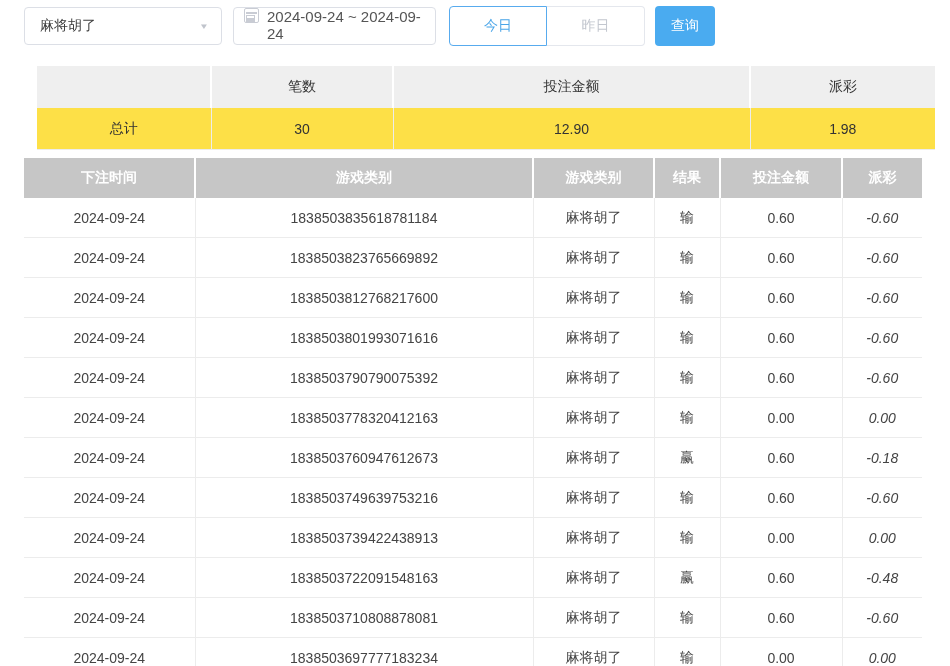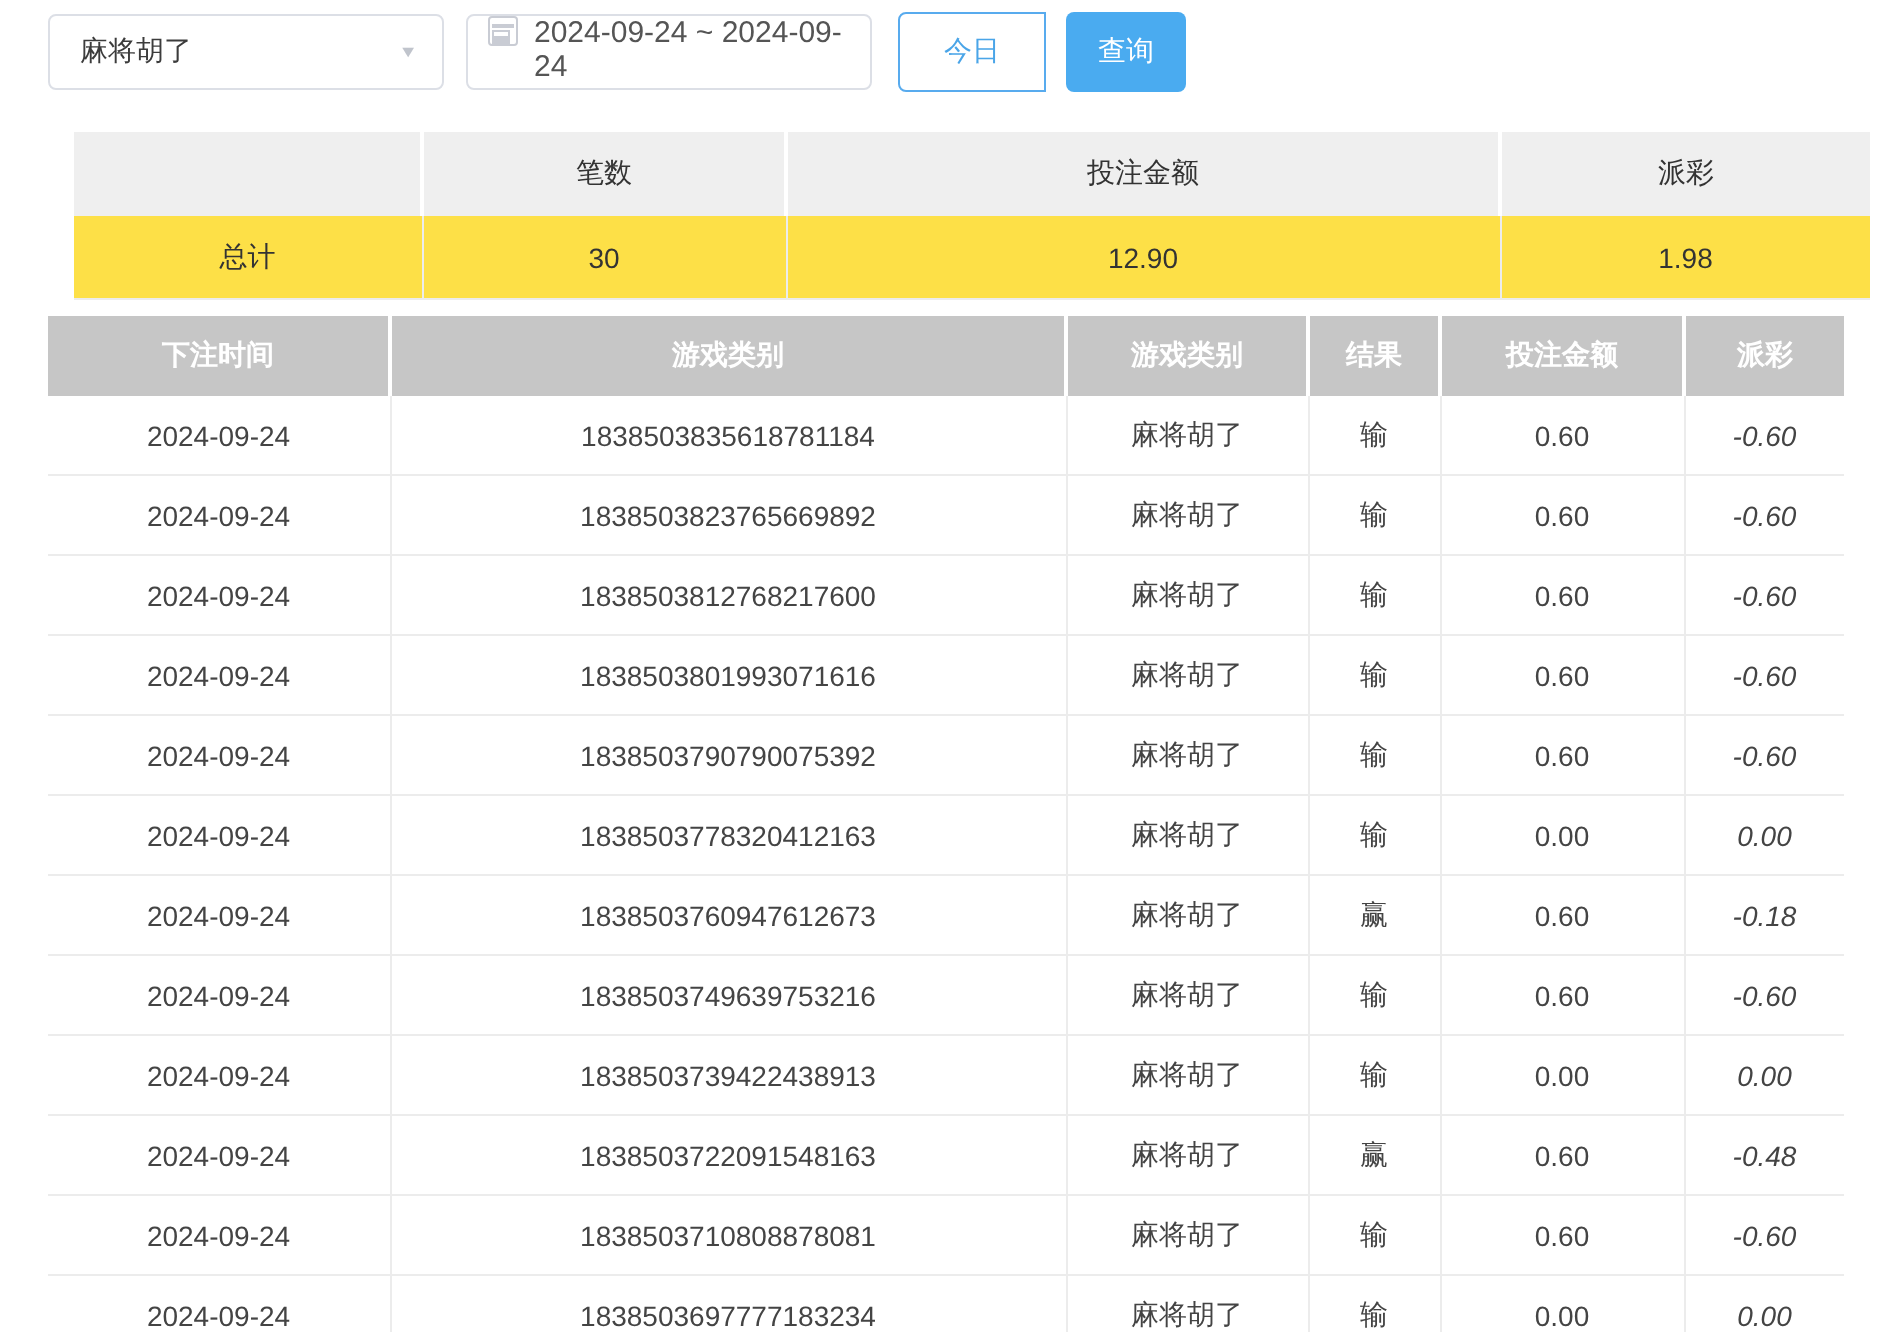--- a/index.html
+++ b/index.html
@@ -22,21 +22,21 @@
     display:flex;align-items:flex-start;padding:0 10px;box-sizing:border-box;
     font-size:15px;color:#555;background:#fff;cursor:text;
   }
   .cal-icon{width:15px;height:15px;margin-right:8px;flex:0 0 auto;position:relative;
     border:1.5px solid #c9ccd4;border-radius:2px;box-sizing:border-box;}
   .cal-icon:before{content:"";position:absolute;left:1px;right:1px;top:3px;height:1.5px;background:#c9ccd4;}
   .cal-icon:after{content:"";position:absolute;left:2px;top:7px;width:7px;height:2px;
     box-shadow:0 0 0 1px #c9ccd4, 0 3px 0 1px #c9ccd4;}
   .btn-group{margin-left:13px;display:flex;border-radius:4px;}
   .qbtn{
-    width:74px;height:40px;background:#fff;border:1px solid #e4e7ed;border-left-width:0;
+    width:98px;height:40px;background:#fff;border:1px solid #e4e7ed;border-left-width:0;
     font-size:14px;color:#c3c7cf;display:flex;align-items:center;justify-content:center;
     box-sizing:border-box;cursor:pointer;
   }
   .qbtn:first-child{border-left-width:1px;border-radius:4px 0 0 4px;}
   .qbtn:last-child{border-radius:0 4px 4px 0;}
   .qbtn.active{border:1px solid #58abee;color:#4aa5e8;border-radius:4px 0 0 4px;}
   .query-btn{
     margin-left:10px;width:60px;height:40px;border:none;border-radius:4px;
     background:#4aabf0;color:#fff;font-size:14px;display:flex;align-items:center;
     justify-content:center;cursor:pointer;font-family:inherit;
@@ -69,20 +69,21 @@
     <span class="caret">▼</span>
   </div>
 
   <div class="date-box">
     <span class="cal-icon"></span>
     <span>2024-09-24 ~ 2024-09-24</span>
   </div>
 
   <div class="btn-group">
     <div class="qbtn active">今日</div>
+    <div class="qbtn">昨日</div>
   </div>
 
   <button class="query-btn">查询</button>
 </div>
 
 <table class="summary">
   <colgroup>
       <col style="width:174px">
       <col style="width:182px">
       <col style="width:357px">

